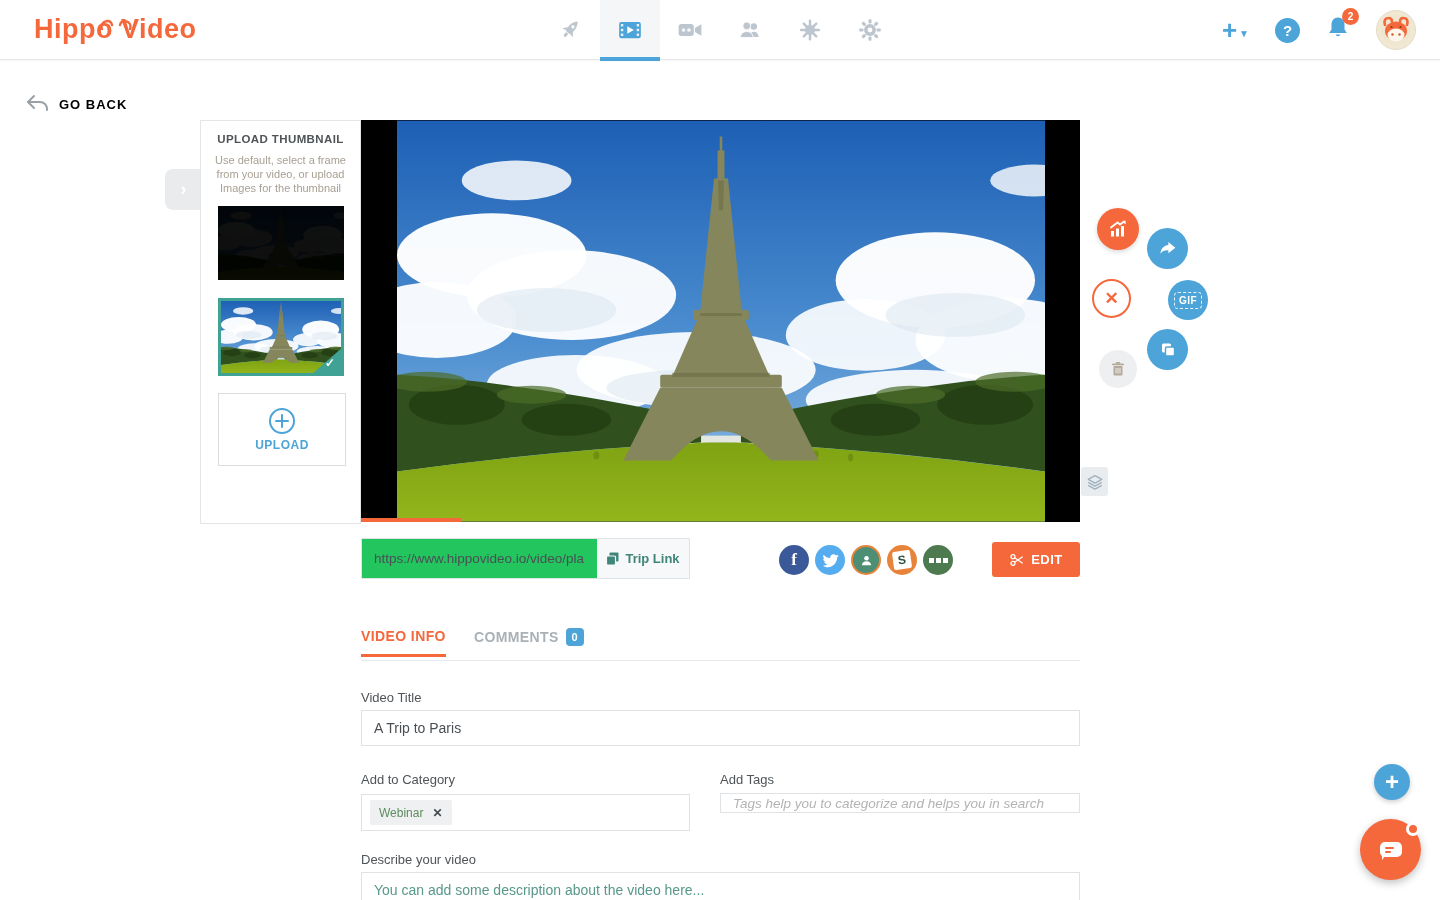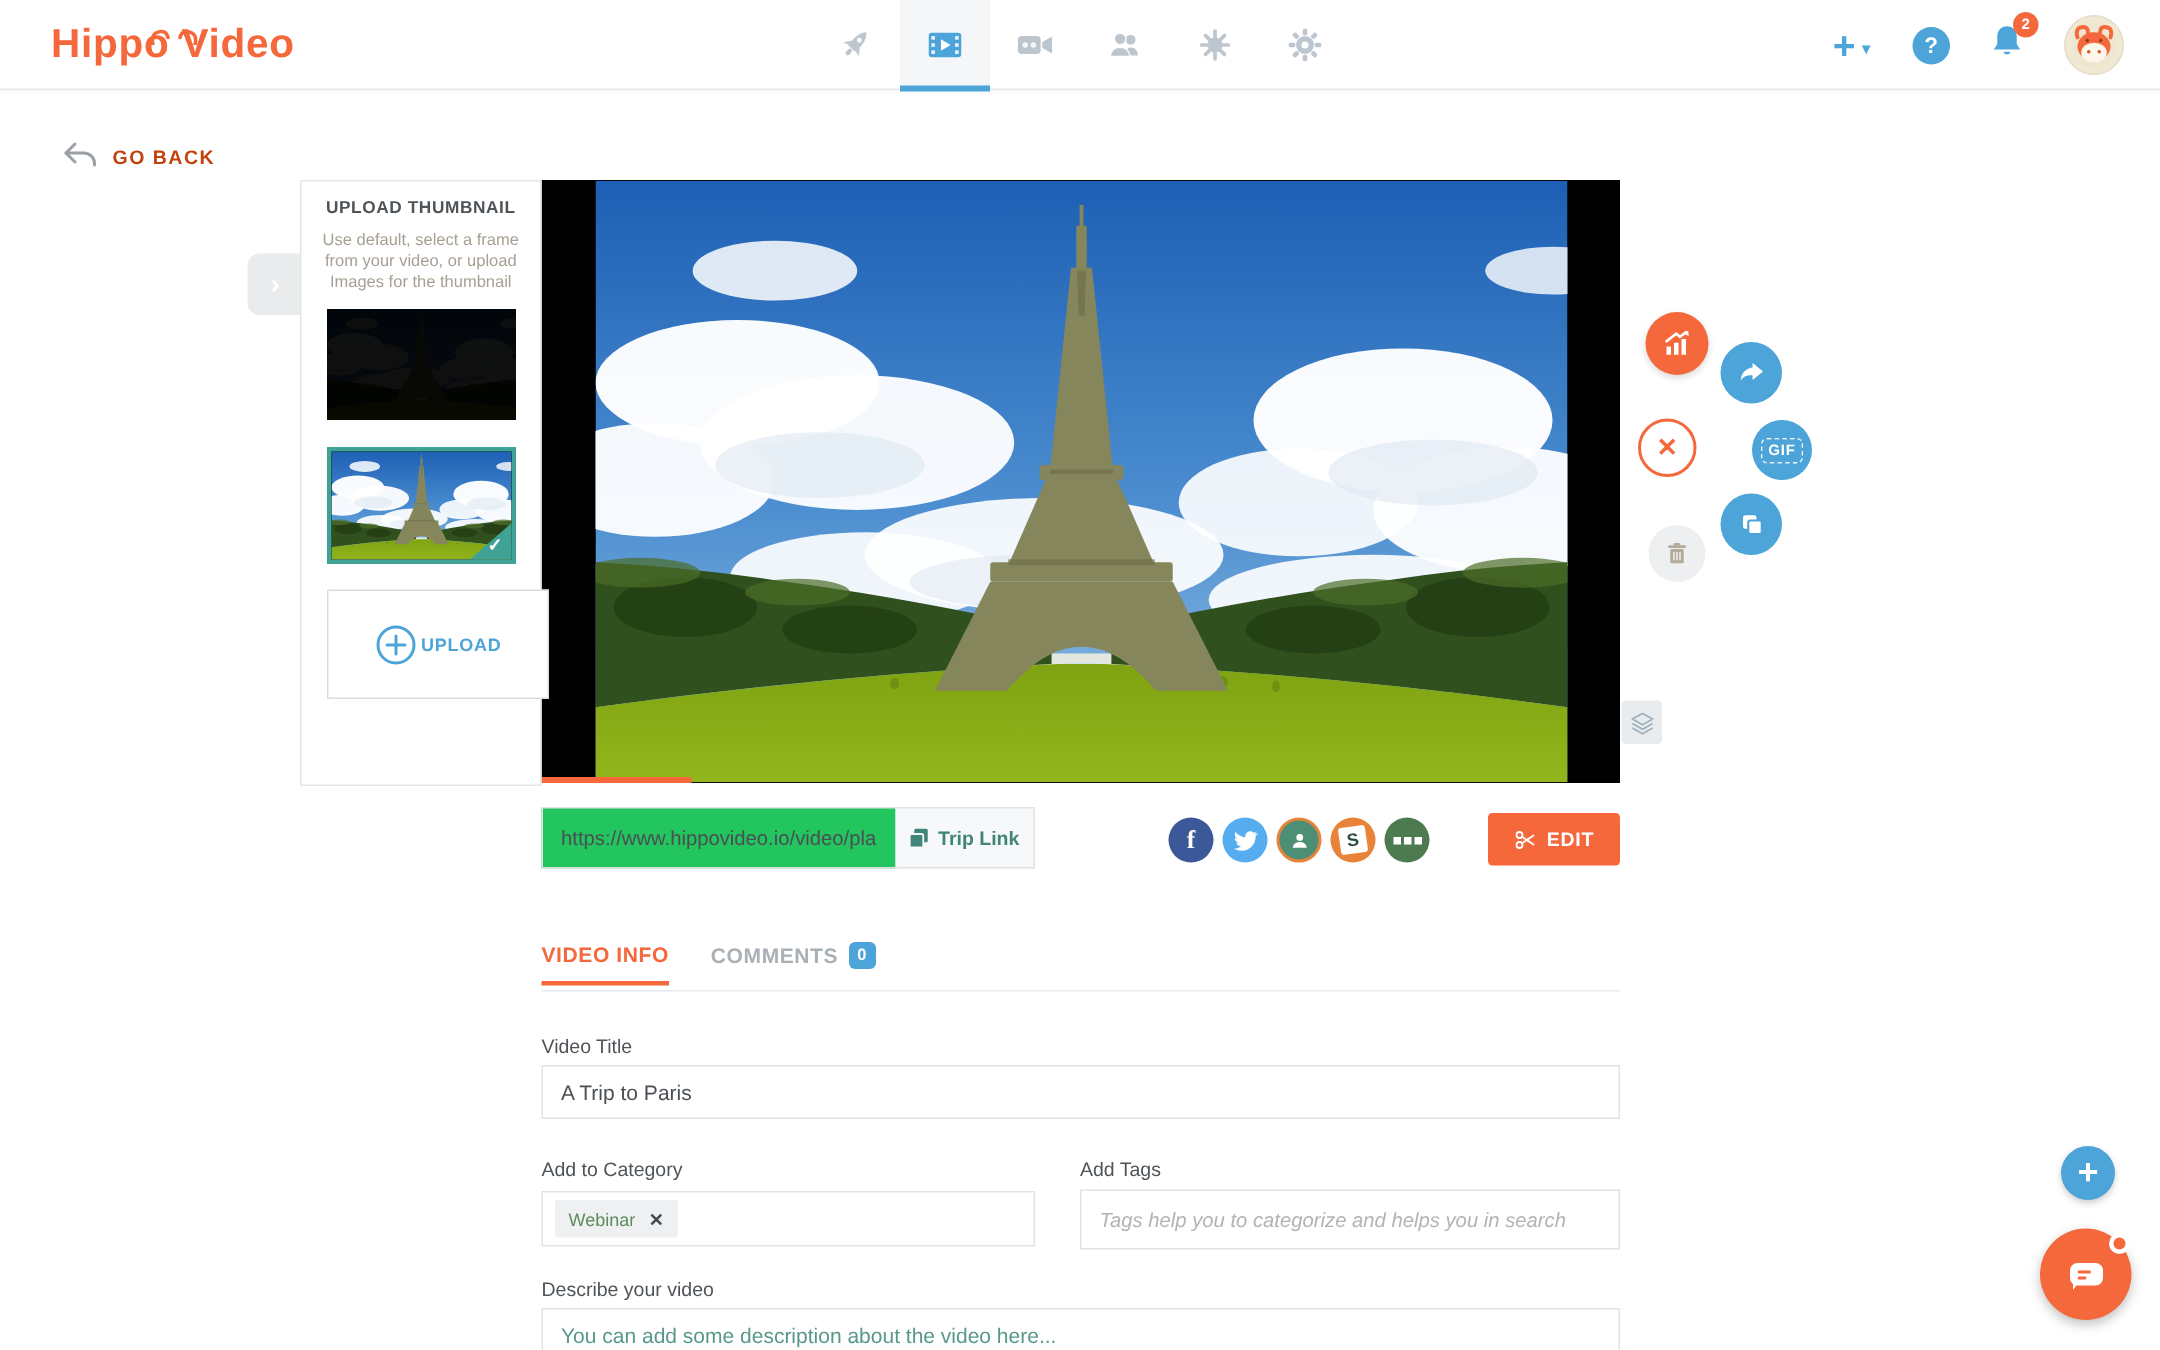--- a/index.html
+++ b/index.html
@@ -27,42 +27,42 @@
               font-size:15px; font-weight:bold; display:flex; align-items:center;
               justify-content:center; cursor:pointer; }
   .bell-wrap { position:relative; cursor:pointer; }
   .bell-badge { position:absolute; top:-7px; right:-9px; min-width:17px; height:17px;
                 border-radius:50%; background:#f4683c; color:#fff; font-size:10px; font-weight:bold;
                 display:flex; align-items:center; justify-content:center; }
   .avatar { width:40px; height:40px; border-radius:50%; background:#f1e8d4; border:1px solid #e4dcc8;
             overflow:hidden; cursor:pointer; display:flex; align-items:center; justify-content:center; }
 
   
-  .goback { position:absolute; left:40px; top:94px; display:flex; align-items:center; gap:9px;
-            color:#c2410c; font-size:13px; font-weight:bold; letter-spacing:1px; cursor:pointer; }
+  .goback { position:absolute; left:24px; top:94px; display:flex; align-items:center; gap:9px;
+            color:#000000; font-size:13px; font-weight:bold; letter-spacing:1px; cursor:pointer; }
 
   
   .collapse-tab { position:absolute; left:165px; top:169px; width:37px; height:41px;
                   background:#e9ebed; border-radius:8px 0 0 8px; display:flex; align-items:center;
                   justify-content:center; color:#fff; font-size:18px; font-weight:bold; cursor:pointer; }
   .thumb-panel { position:absolute; left:200px; top:120px; width:161px; height:404px; background:#fff;
                  border:1px solid #e3e6e9; z-index:5; }
   .tp-title { margin-top:12px; text-align:center; font-size:11.5px; font-weight:bold; color:#4f5458;
               letter-spacing:.4px; }
   .tp-desc { margin:8px 10px 0; text-align:center; font-size:11px; line-height:14px; color:#a79f92; }
   .tp-thumb { position:absolute; left:17px; width:126px; height:74px; background:#000; overflow:hidden;
               cursor:pointer; }
   .tp-thumb svg { display:block; }
   .tp-thumb.dark { top:85px; }
   .tp-thumb.selected { top:177px; height:78px; border:3px solid #3fa294; }
   .sel-check { position:absolute; right:-1px; bottom:-1px; width:0; height:0;
                border-left:30px solid transparent; border-bottom:26px solid #3fa294; }
   .sel-check span { position:absolute; left:-17px; top:8px; color:#fff; font-size:12px; font-weight:bold; }
-  .tp-upload { position:absolute; left:17px; top:272px; width:148px; height:73px; border:1px solid #d9dde0;
-               display:flex; flex-direction:row; align-items:center; justify-content:center; gap:3px;
+  .tp-upload { position:absolute; left:17px; top:272px; width:128px; height:73px; border:1px solid #d9dde0;
+               display:flex; flex-direction:column; align-items:center; justify-content:center; gap:3px;
                cursor:pointer; background:#fff; }
   .tp-upload .lbl { color:#4da4d8; font-size:12px; font-weight:bold; letter-spacing:.5px; }
 
   
   .player { position:absolute; left:361px; top:120px; width:719px; height:402px; background:#000;
             overflow:hidden; }
   .player svg.scene { position:absolute; left:36px; top:0; }
   .progress { position:absolute; left:0; bottom:0; height:4px; width:100px; background:#f4683c; }
 
   
@@ -505,21 +505,21 @@
 
   <div class="f-label" style="left:361px; top:772px;">Add to Category</div>
   <div class="cat-box">
     <div class="chip">
       <span>Webinar</span>
       <span class="x">✕</span>
     </div>
   </div>
 
   <div class="f-label" style="left:720px; top:772px;">Add Tags</div>
-  <input class="f-input tags-input" style="left: 720px; top: 793px; width: 360px; height: 40px;" type="text" placeholder="Tags help you to categorize and helps you in search">
+  <input class="f-input tags-input" style="left: 720px; top: 793px; width: 360px; height: 20px;" type="text" placeholder="Tags help you to categorize and helps you in search">
 
   <div class="f-label" style="left:361px; top:852px;">Describe your video</div>
   <textarea class="desc-area" style="">You can add some description about the video here...</textarea>
 
   <div class="add-fab">
     <span>+</span>
   </div>
   <div class="chat-fab">
     <svg width="28" height="24" viewBox="0 0 28 24">
       <rect x="3" y="4" width="22" height="15" rx="5" fill="#fff"></rect>

